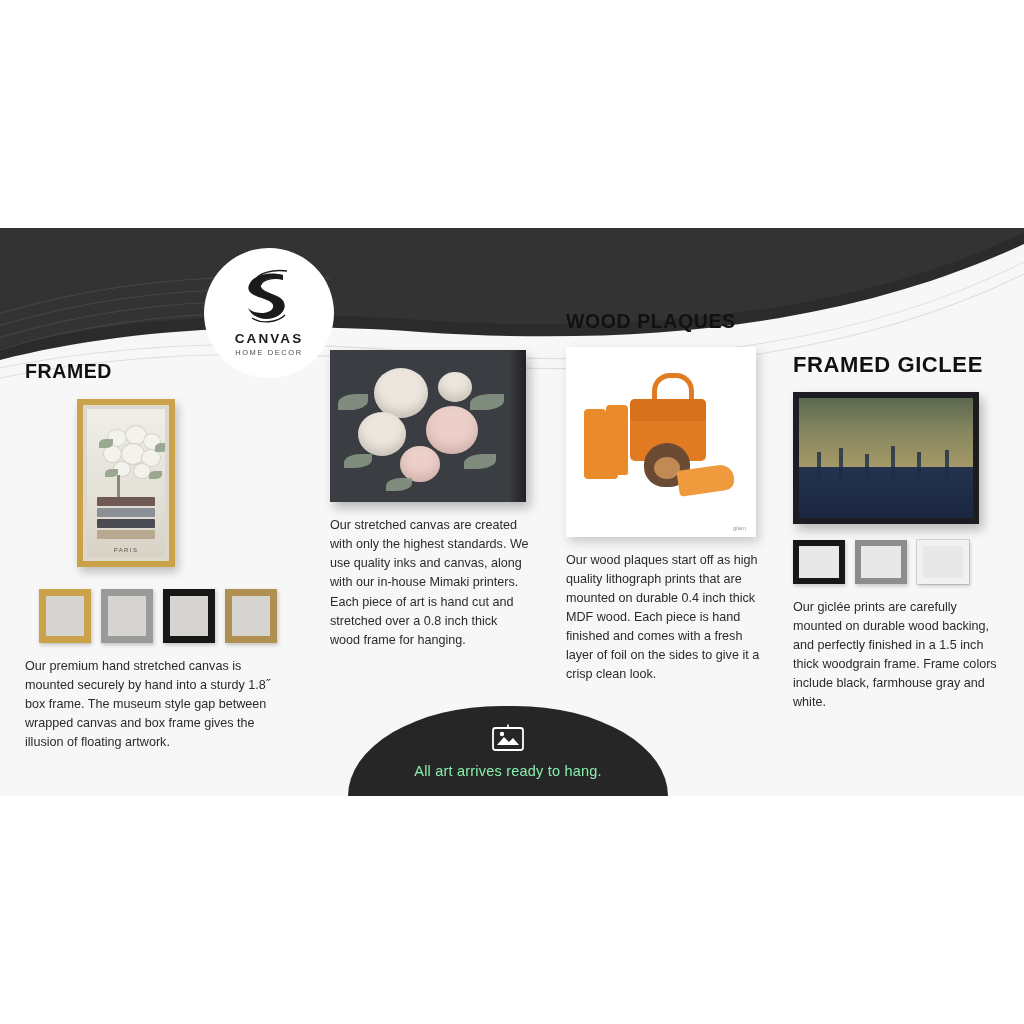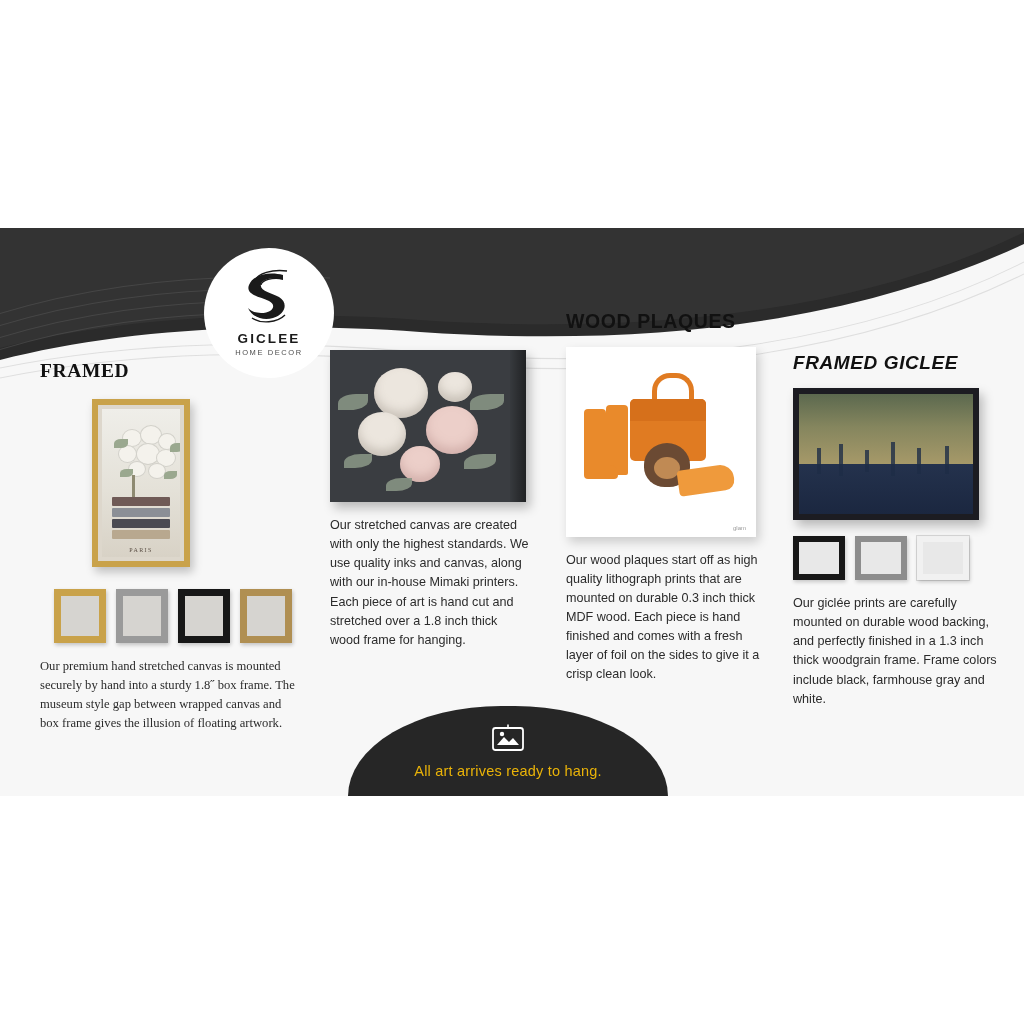--- a/index.html
+++ b/index.html
@@ -57,21 +57,21 @@
   .banner-icon {
     margin-top: 18px;
     display: block;
     text-align: center;
   }
   .banner-text {
     display: block;
     margin-top: 7px;
     font-size: 14.5px;
     letter-spacing: .2px;
-    color: #eab308;
+    color: #86efac;
   }
 
   
   .logo-badge {
     position: absolute;
     left: 204px;
     top: 248px;
     width: 130px;
     height: 130px;
     border-radius: 50%;
@@ -108,32 +108,32 @@
     line-height: 1.16;
     text-transform: uppercase;
   }
   .col-body {
     font-size: 12.6px;
     line-height: 1.52;
     color: #2b2b2b;
   }
 
   
-  #col1 { left: 40px; top: 360px; width: 262px; font-family: Liberation Serif, serif; }
+  #col1 { left: 25px; top: 360px; width: 262px; }
   #col1 .col-title { font-size: 19.5px; }
   #col1 .art-wrap { margin-top: 16px; margin-left: 52px; }
   
   #col2 { left: 330px; top: 334px; width: 200px; }
   #col2 .col-title { font-size: 19.5px; }
   
   #col3 { left: 566px; top: 310px; width: 200px; }
   #col3 .col-title { font-size: 19.5px; }
   
   #col4 { left: 793px; top: 352px; width: 205px; }
-  #col4 .col-title { font-size: 19px; font-style: italic; }
+  #col4 .col-title { font-size: 22px; }
 
   
   .framed-float {
     position: relative;
     width: 98px;
     height: 168px;
     box-sizing: border-box;
     border: 6px solid #c9a24a;
     background: #ddd7cc;
     box-shadow: 3px 5px 9px rgba(0,0,0,.23);
@@ -308,21 +308,21 @@
 
   <div class="logo-badge">
     <span class="logo-mark">
       <svg width="60" height="56" viewBox="0 0 60 56" xmlns="http://www.w3.org/2000/svg">
         <path d="M44,6 C30,2 14,6 10,16 C6,26 22,28 30,32 C38,36 34,44 22,44 C16,44 12,42 9,39 C13,48 24,52 34,49 C46,45.5 50,34 40,28 C33,23.6 20,22 22,15 C23.5,10 34,8 44,11 Z" fill="#1a1a1a"></path>
         <path d="M44,10 C33,8 23,11 22,16" stroke="#1a1a1a" stroke-width="1.2" fill="none"></path>
         <path d="M48,2 C34,0 18,4 15,13" stroke="#1a1a1a" stroke-width="1.4" fill="none"></path>
         <path d="M13,49 C22,55 38,54 46,46" stroke="#1a1a1a" stroke-width="1.4" fill="none"></path>
       </svg>
     </span>
-    <span class="logo-name">GICLEE</span>
+    <span class="logo-name">CANVAS</span>
     <span class="logo-sub">HOME DECOR</span>
   </div>
 
   <div class="col" id="col1">
     <div class="col-title">
       <span>FRAMED</span><br>
     </div>
 
     <div class="art-wrap">
       <div class="framed-float">
@@ -371,21 +371,21 @@
       <span class="rose r-white" style="left:28px; top:62px; width:48px; height:44px;"></span>
       <span class="rose r-pink" style="left:70px; top:96px; width:40px; height:36px;"></span>
       <span class="rose r-white" style="left:108px;top:22px; width:34px; height:30px;"></span>
       <span class="sleaf" style="left:8px;   top:44px; width:30px; height:16px;"></span>
       <span class="sleaf" style="left:140px; top:44px; width:34px; height:16px;"></span>
       <span class="sleaf" style="left:14px;  top:104px;width:28px; height:14px;"></span>
       <span class="sleaf" style="left:134px; top:104px;width:32px; height:15px;"></span>
       <span class="sleaf" style="left:56px;  top:128px;width:26px; height:13px;"></span>
     </div>
 
-    <div class="col-body body-pad">Our stretched canvas are created with only the highest standards. We use quality inks and canvas, along with our in-house Mimaki printers. Each piece of art is hand cut and stretched over a 1.8 inch thick wood frame for hanging.</div>
+    <div class="col-body body-pad">Our stretched canvas are created with only the highest standards. We use quality inks and canvas, along with our in-house Mimaki printers. Each piece of art is hand cut and stretched over a 0.8 inch thick wood frame for hanging.</div>
   </div>
 
   <div class="col" id="col3">
     <div class="col-title">
       <span>WOOD PLAQUES</span>
     </div>
 
     <div class="plaque">
       <div class="boot" style="left:18px; top:62px;"></div>
       <div class="boot" style="left:40px; top:58px;"></div>
@@ -394,21 +394,21 @@
       <div class="bag">
           <div class="bag-flap"></div>
         </div>
       <div class="dog">
           <div class="dog-face"></div>
         </div>
       <div class="scarf"></div>
       <div class="plaque-sig">glam</div>
     </div>
 
-    <div class="col-body body-pad">Our wood plaques start off as high quality lithograph prints that are mounted on durable 0.3 inch thick MDF wood. Each piece is hand finished and comes with a fresh layer of foil on the sides to give it a crisp clean look.</div>
+    <div class="col-body body-pad">Our wood plaques start off as high quality lithograph prints that are mounted on durable 0.4 inch thick MDF wood. Each piece is hand finished and comes with a fresh layer of foil on the sides to give it a crisp clean look.</div>
   </div>
 
   <div class="col" id="col4">
     <div class="col-title">
       <span>FRAMED GICLEE</span>
     </div>
 
     <div class="giclee">
       <div class="g-sky"></div>
       <div class="g-water"></div>
@@ -419,16 +419,16 @@
       <span class="g-drip" style="left:118px;top:54px; height:26px;"></span>
       <span class="g-drip" style="left:146px;top:52px; height:28px;"></span>
     </div>
 
     <div class="giclee-swatches">
       <div class="g-sw gs-black"></div>
       <div class="g-sw gs-gray"></div>
       <div class="g-sw gs-white"></div>
     </div>
 
-    <div class="col-body body-pad">Our giclée prints are carefully mounted on durable wood backing, and perfectly finished in a 1.3 inch thick woodgrain frame. Frame colors include black, farmhouse gray and white.</div>
+    <div class="col-body body-pad">Our giclée prints are carefully mounted on durable wood backing, and perfectly finished in a 1.5 inch thick woodgrain frame. Frame colors include black, farmhouse gray and white.</div>
   </div>
 
 </div>
 
 </body></html>

